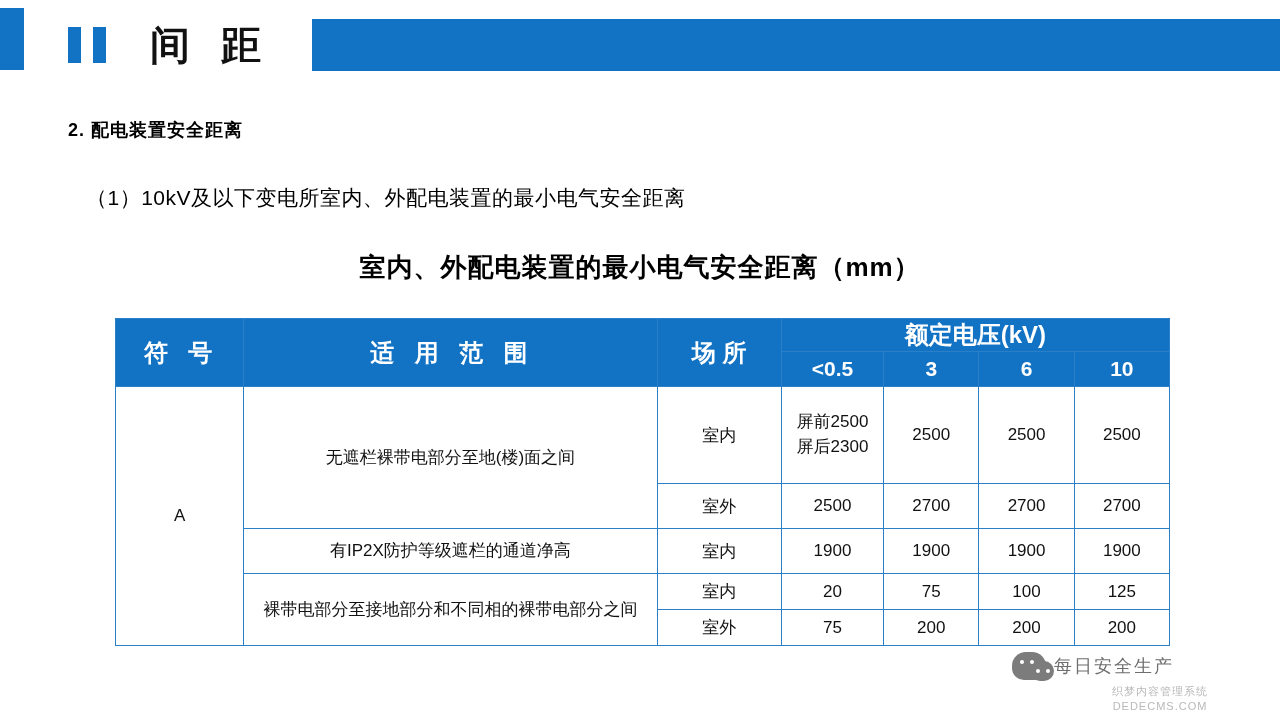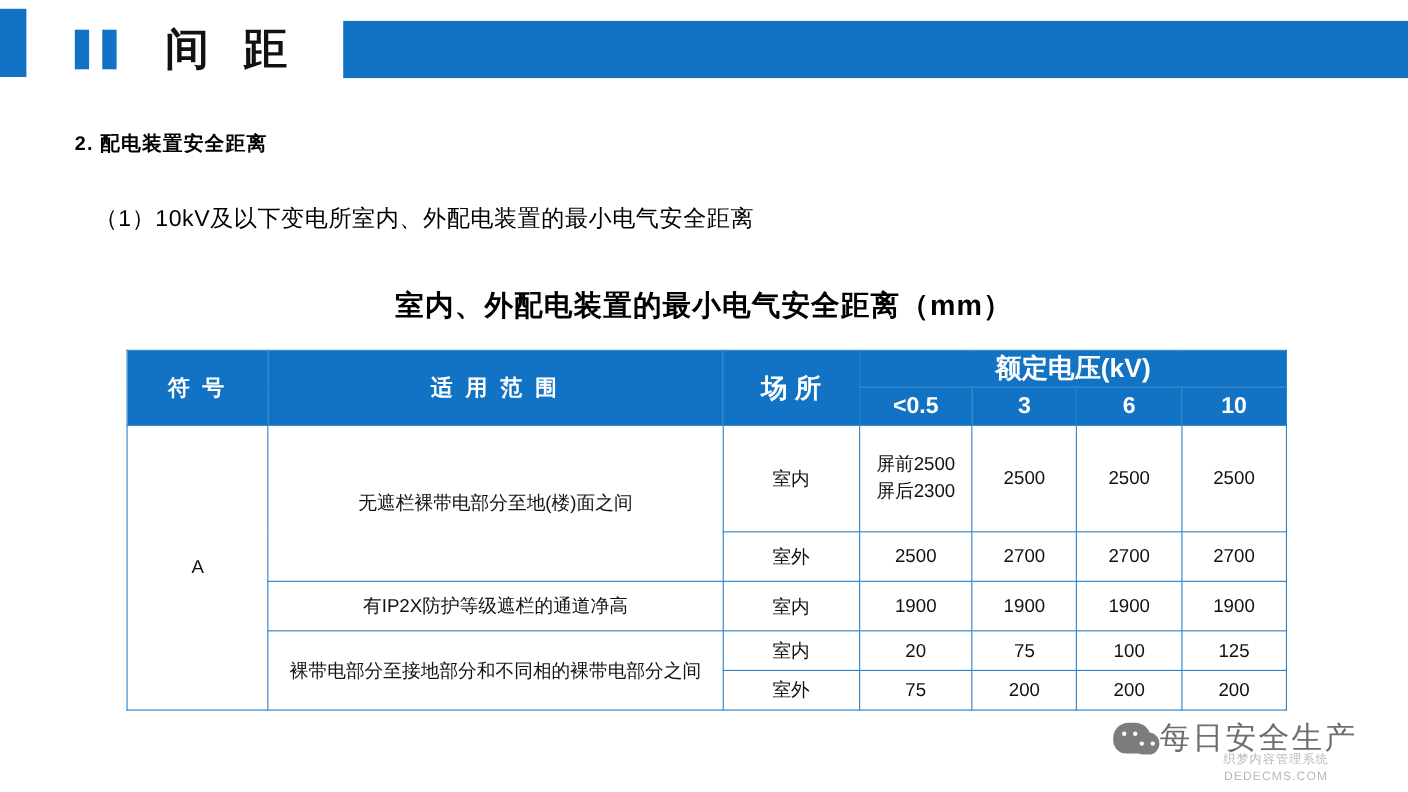--- a/index.html
+++ b/index.html
@@ -81,21 +81,21 @@
     position: absolute;
     left: 86px;
     top: 184px;
     font-size: 21px;
     color: #000000;
     letter-spacing: 0.5px;
   }
   .table-caption {
     position: absolute;
     left: 0;
-    top: 260px;
+    top: 250px;
     width: 1280px;
     text-align: center;
     font-size: 26px;
     font-weight: bold;
     color: #000000;
     letter-spacing: 1px;
   }
 
   
   .table-wrap {
@@ -115,22 +115,23 @@
     text-align: center;
     vertical-align: middle;
     padding: 0;
   }
   .hdr {
     background: #1272c4;
     color: #ffffff;
     font-weight: bold;
   }
   .hdr-big {
-    font-size: 20px;
+    font-size: 24px;
     letter-spacing: 3px;
+    font-family: Liberation Mono, monospace;
   }
   .hdr-mid {
     font-size: 24px;
   }
   .hdr-volt {
     font-size: 21px;
     font-weight: bold;
   }
   .cell {
     font-size: 17px;
@@ -184,21 +185,21 @@
     position: absolute;
     left: 8px;
     top: 8px;
     width: 4px;
     height: 4px;
     background: #ffffff;
     border-radius: 50%;
     box-shadow: 10px 0 0 #ffffff, 16px 9px 0 #ffffff, 26px 9px 0 #ffffff;
   }
   .wechat-text {
-    font-size: 28px;
+    font-size: 18px;
     color: #6f6f6f;
     letter-spacing: 2px;
   }
   .site-watermark {
     position: absolute;
     left: 1112px;
     top: 684px;
     text-align: center;
     color: #b9b9b9;
     font-size: 11px;

